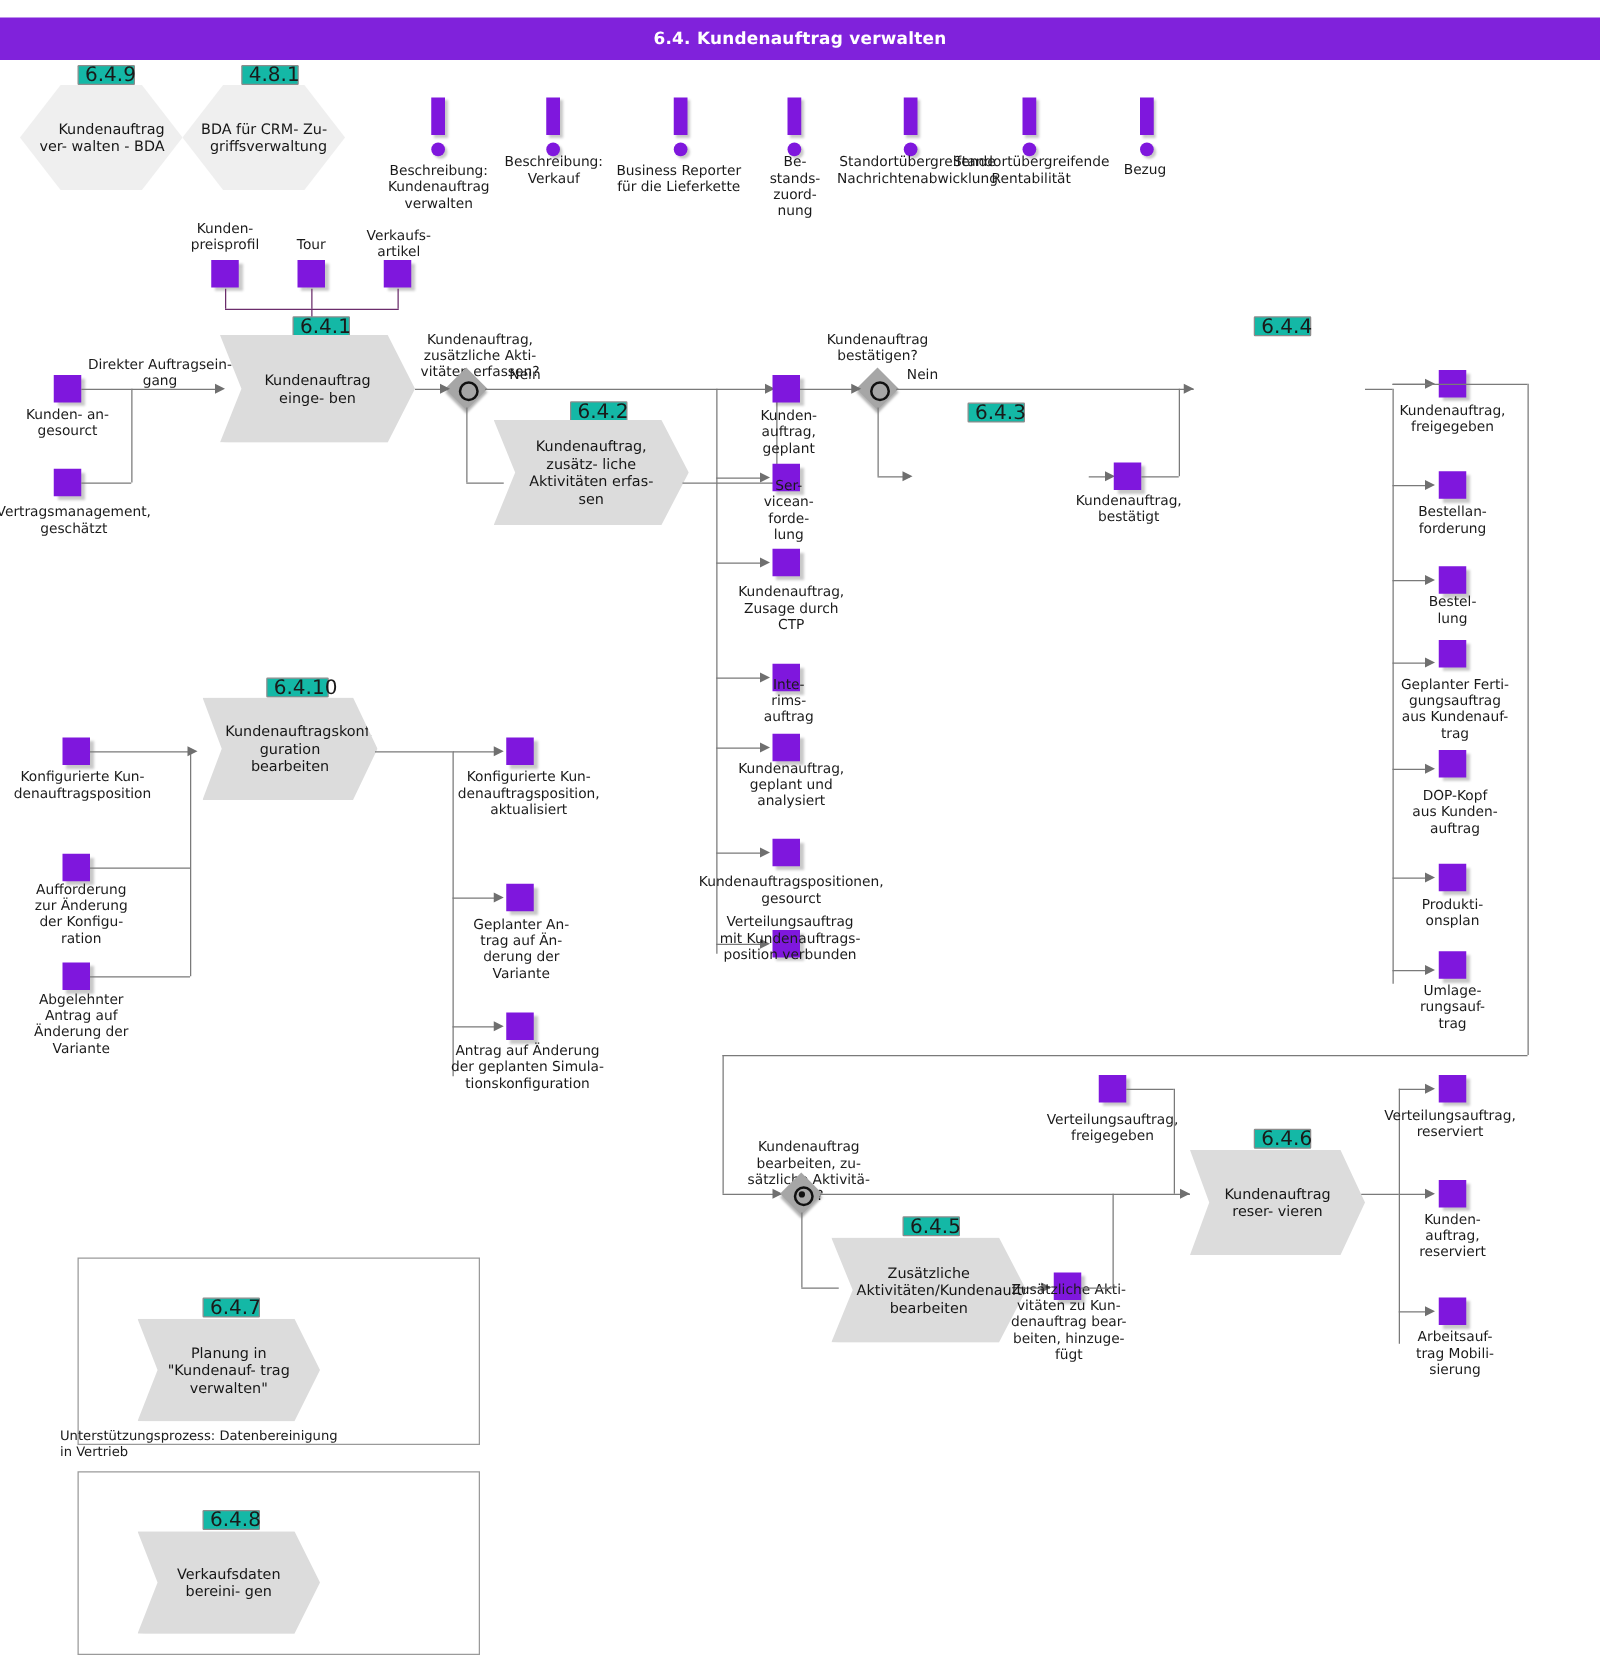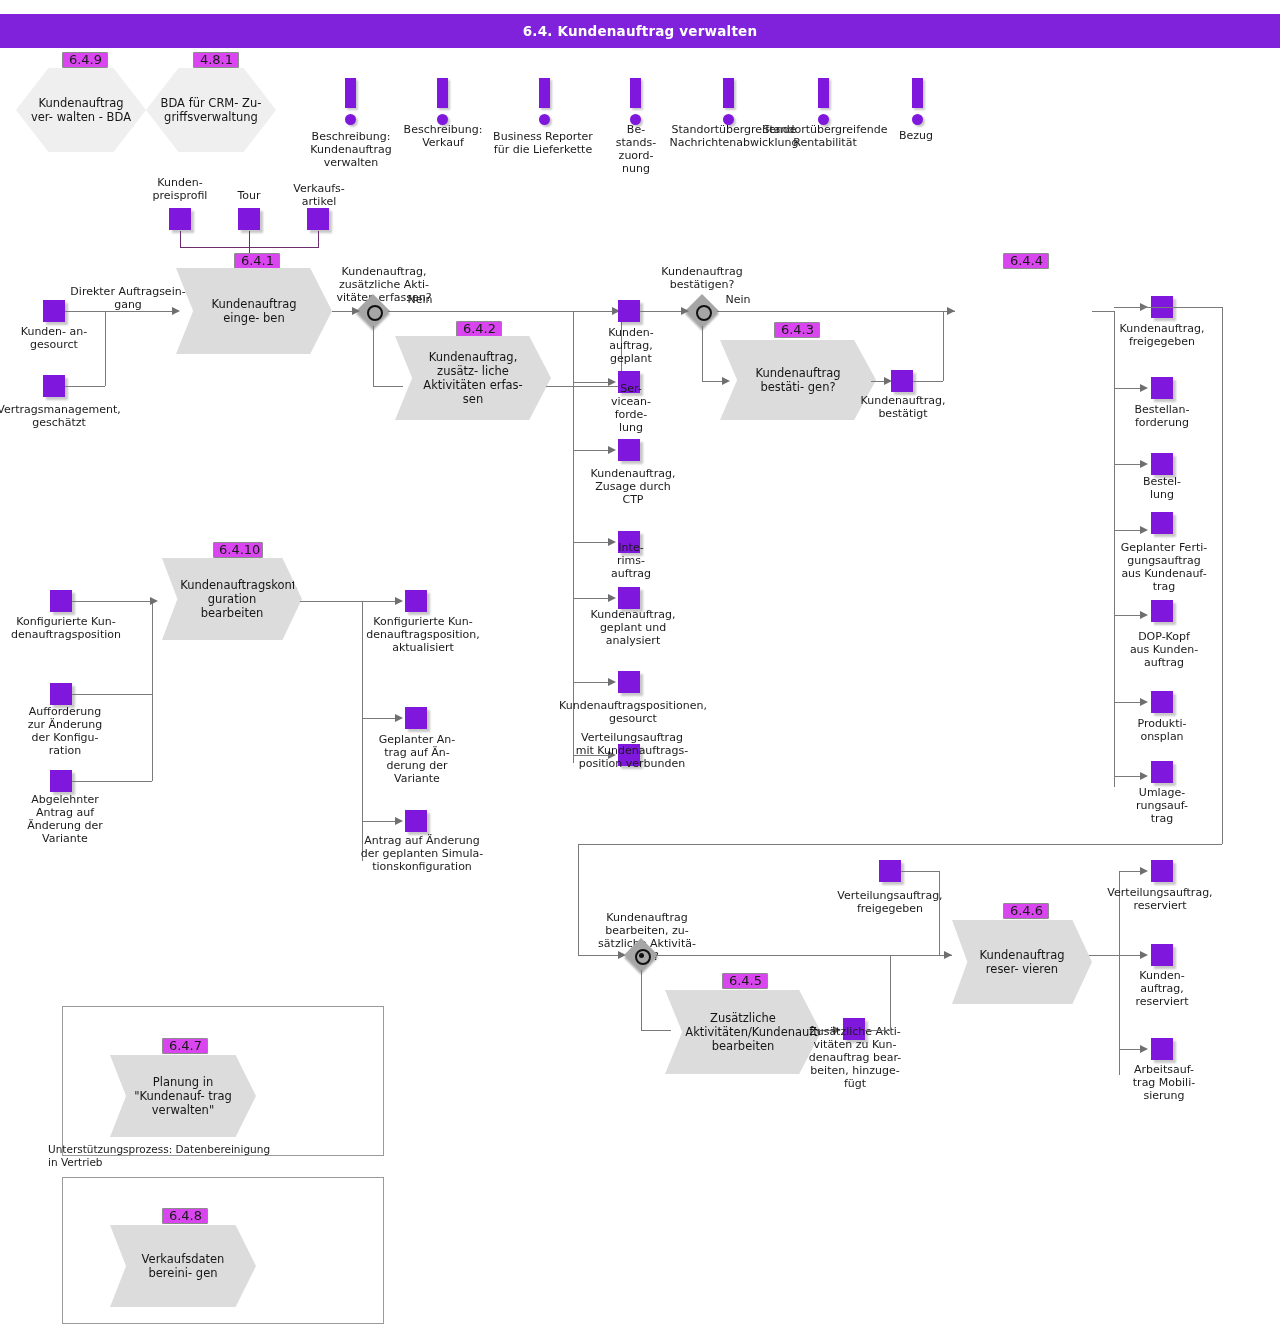--- a/index.html
+++ b/index.html
@@ -9,38 +9,38 @@
   
   .titlebar{position:absolute;left:0;top:14px;width:1280px;height:34px;background:#8022db;}
   .titlebar .t{position:absolute;left:0;top:0;width:1280px;line-height:34px;text-align:center;
     color:#ffffff;font-size:13.5px;font-weight:bold;letter-spacing:.2px;}
 
   
   .lbl{position:absolute;font-size:11px;color:#1a1a1a;line-height:13px;text-align:center;
        white-space:pre-line;}
 
   
-  .tag{position:absolute;border:1px solid #8c8c8c;background:#d946ef;color:#1a1a1a;
-       font-size:13px;line-height:13px;padding:0 5px;height:14px;text-align:right;
+  .tag{position:absolute;border:1px solid #8c8c8c;background:#14b8a6;color:#1a1a1a;
+       font-size:16px;line-height:13px;padding:0 5px;height:14px;text-align:right;
        border-radius:1px;}
 
   
   .proc{position:absolute;background:#dcdcdc;
         clip-path:polygon(0 0, 86% 0, 100% 50%, 86% 100%, 0 100%, 11% 50%);
         filter:drop-shadow(3px 3px 2px rgba(0,0,0,.25));
         display:flex;align-items:center;justify-content:center;}
   .proc span{display:block;width:74%;text-align:center;font-size:11.5px;color:#161616;
              line-height:14px;}
 
   
   .hex{position:absolute;background:#efefef;
        clip-path:polygon(25% 0,75% 0,100% 50%,75% 100%,25% 100%,0 50%);
        filter:drop-shadow(3px 3px 2px rgba(0,0,0,.25));
        display:flex;align-items:center;justify-content:center;}
-  .hex span{display:block;width:78%;text-align:center;font-size:11.5px;color:#161616;line-height:14px;}
+  .hex span{display:block;width:78%;text-align:right;font-size:11.5px;color:#161616;line-height:14px;}
 
   
   .dobj{position:absolute;width:22px;height:22px;background:#7f17dd;
         box-shadow:3px 3px 2px rgba(0,0,0,.22);}
 
   
   .bang{position:absolute;width:30px;height:50px;}
   .bang .bar{position:absolute;left:9px;top:0;width:11px;height:30px;background:#7f17dd;
              box-shadow:2px 2px 2px rgba(0,0,0,.22);}
   .bang .dot{position:absolute;left:9px;top:36px;width:11px;height:11px;border-radius:50%;
@@ -272,24 +272,20 @@
   <div class="lbl" style="left:718px;top:293px;width:40px;">Nein</div>
 
   <div class="ln h" style="left:717px;top:311px;width:238px;"></div>
   <div class="ah" style="left:947px;top:307px;"></div>
 
   <div class="ln v" style="left:702px;top:326px;height:55px;"></div>
   <div class="ln h" style="left:702px;top:381px;width:26px;"></div>
   <div class="ah" style="left:722px;top:377px;"></div>
 
   <div class="tag" style="left:774px;top:322px;width:34px;">6.4.3</div>
-  <div class="proc" style="left:720px;top:340px;width:156px;height:80px;">
-    <span>Kundenauftrag bestäti-
-gen?</span>
-  </div>
   <div class="ln h" style="left:871px;top:381px;width:18px;"></div>
   <div class="ah" style="left:884px;top:377px;"></div>
   <div class="dobj" style="left:891px;top:370px;"></div>
   <div class="lbl" style="left:851px;top:394px;width:104px;">Kundenauftrag,
 bestätigt</div>
   <div class="ln h" style="left:913px;top:381px;width:30px;"></div>
   <div class="ln v" style="left:943px;top:311px;height:70px;"></div>
 
   <div class="tag" style="left:1003px;top:253px;width:34px;">6.4.4</div>
 

